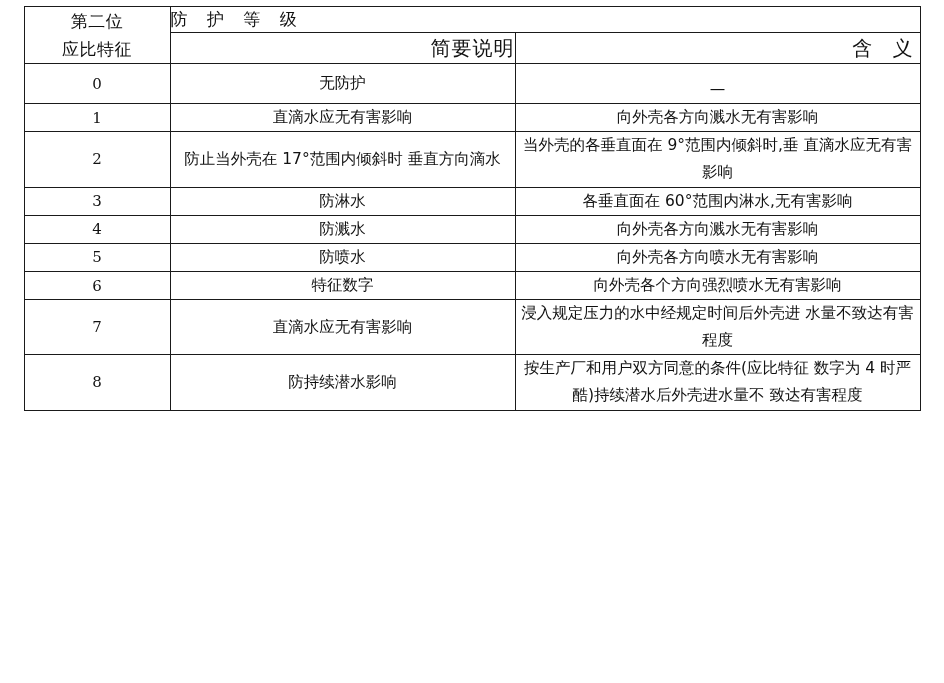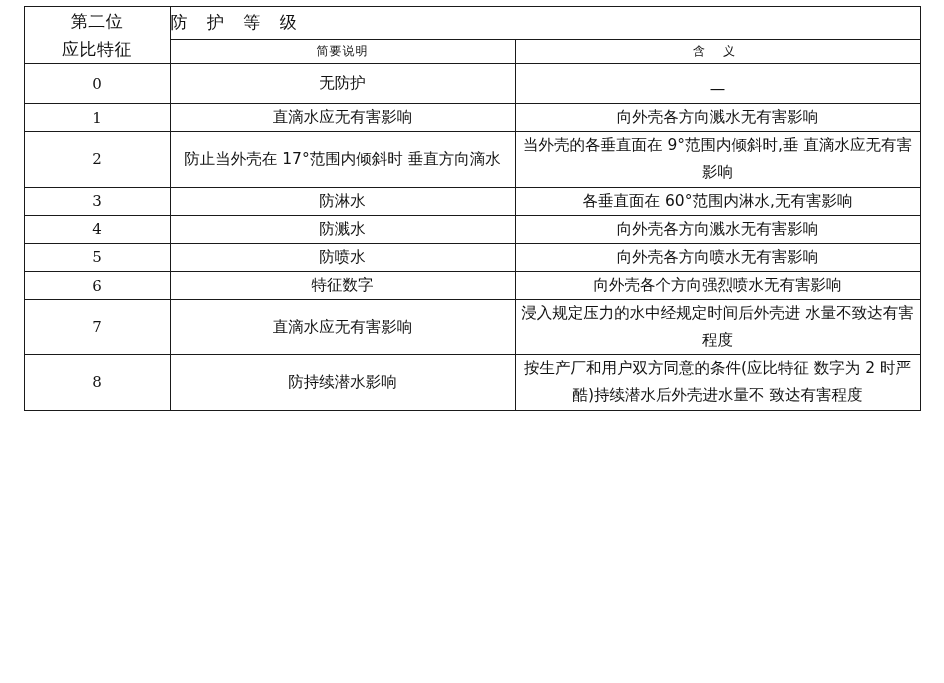--- a/index.html
+++ b/index.html
@@ -45,22 +45,22 @@
     letter-spacing: 0.5px;
     padding: 8px 4px 10px 4px;
   }
   .hdr-top {
     text-align: left;
     font-size: 17px;
     letter-spacing: 7px;
     padding: 12px 4px 12px 4px;
   }
   .hdr-sub {
-    text-align: center;
-    font-size: 12px;
+    text-align: right;
+    font-size: 20px;
     letter-spacing: 1px;
     padding: 11px 4px 11px 4px;
   }
   .hdr-sub.wide {
     letter-spacing: 7px;
   }
   td.digit {
     text-align: center;
     font-size: 15px;
     font-family: "DejaVu Serif", "Liberation Serif", serif;
@@ -152,18 +152,18 @@
         <td class="digit">7</td>
         <td class="brief">直滴水应无有害影响</td>
         <td class="mean">浸入规定压力的水中经规定时间后外壳进
 水量不致达有害程度</td>
       </tr>
 
       <tr>
         <td class="digit">8</td>
         <td class="brief">防持续潜水影响</td>
         <td class="mean">按生产厂和用户双方同意的条件(应比特征
-数字为 2 时严酷)持续潜水后外壳进水量不
+数字为 4 时严酷)持续潜水后外壳进水量不
 致达有害程度</td>
       </tr>
     </tbody>
   </table>
 </div>
 
 </body></html>

